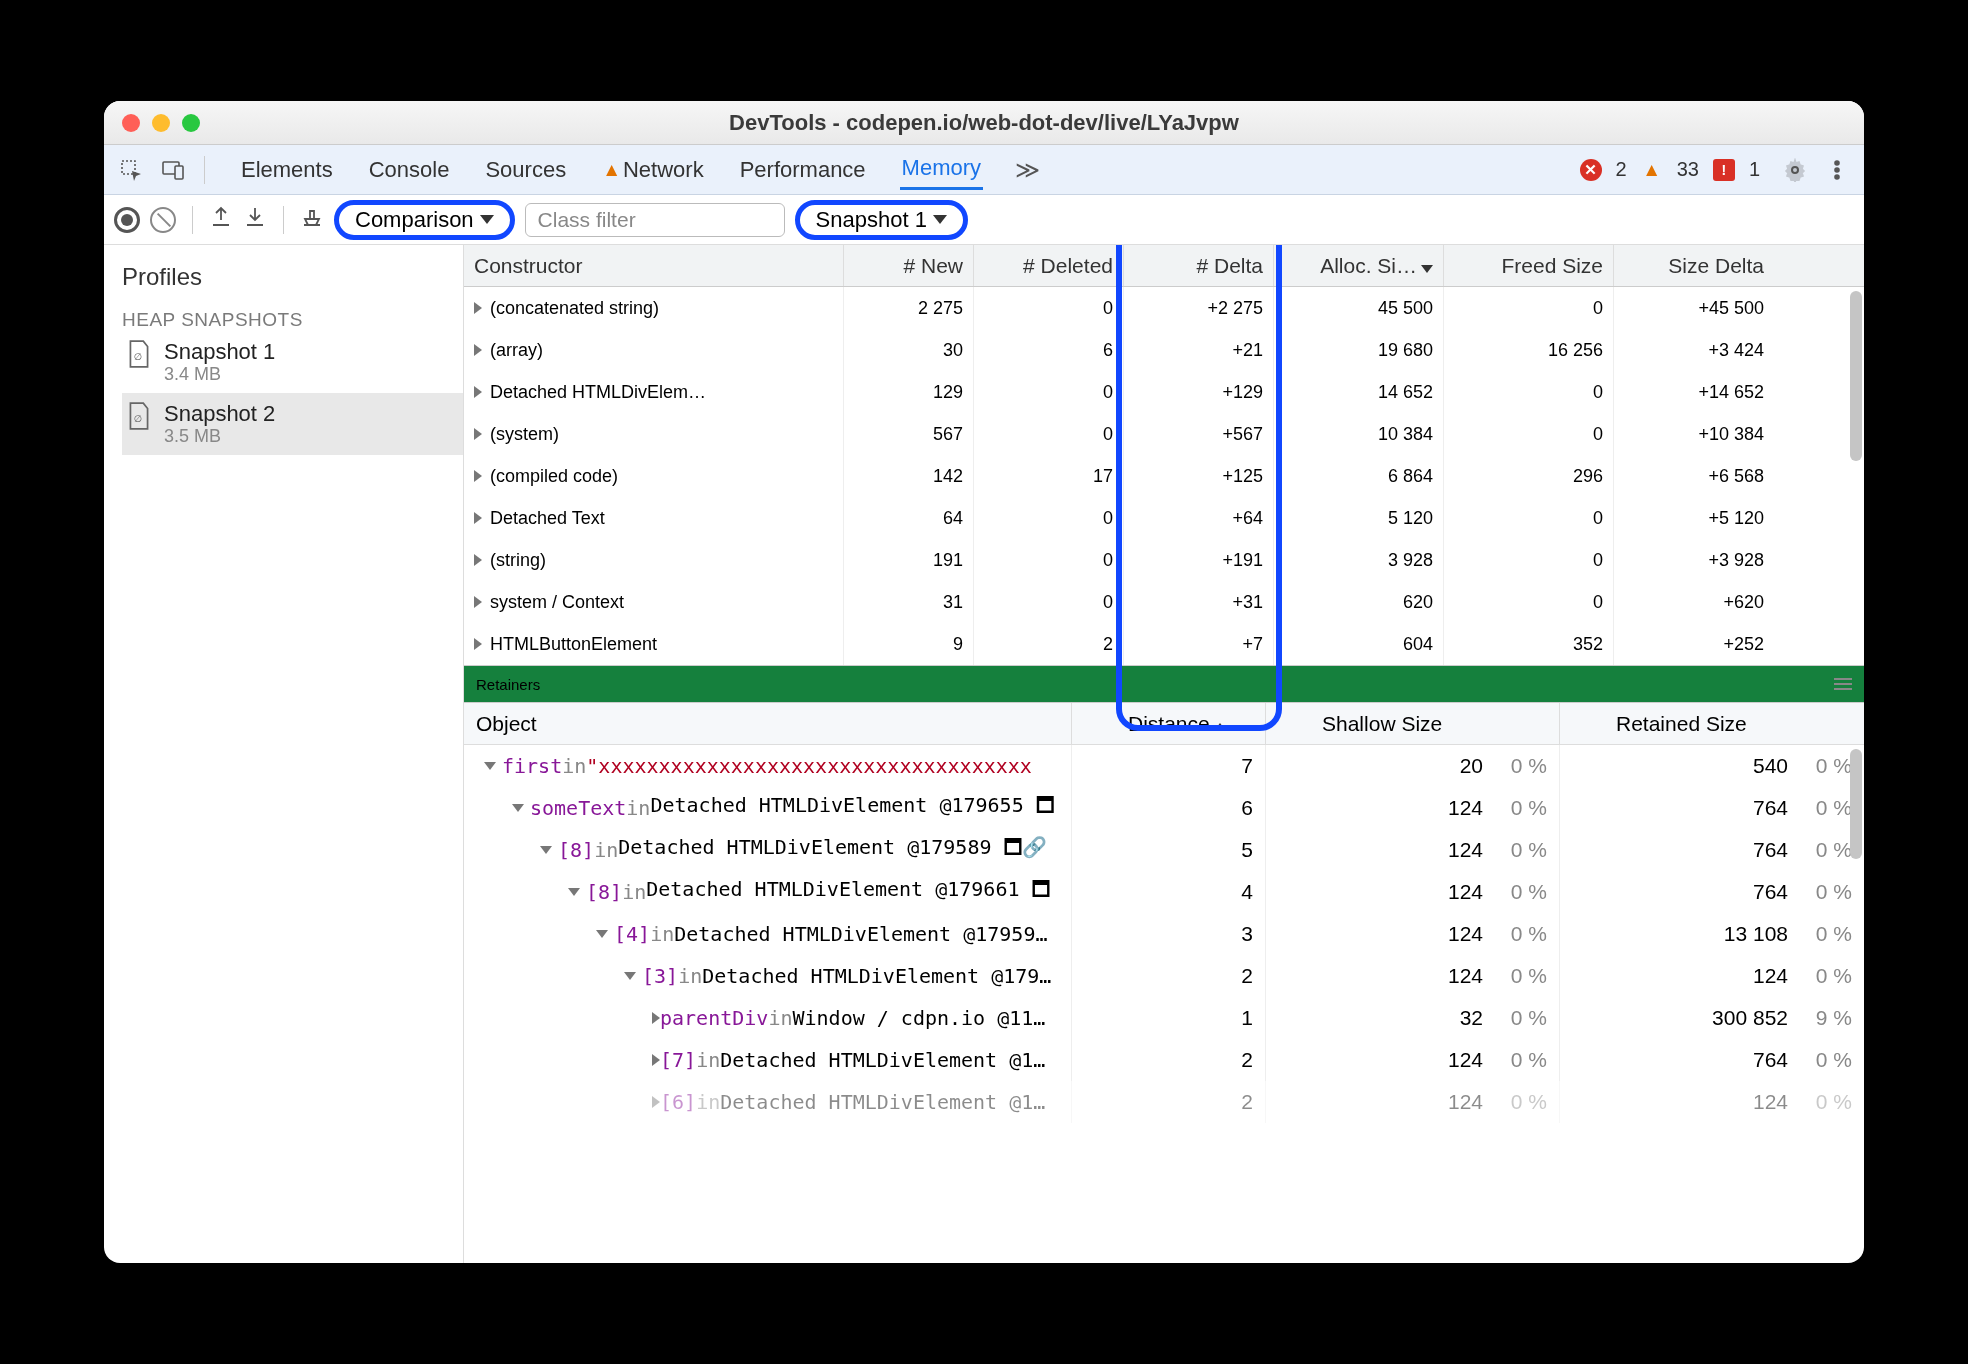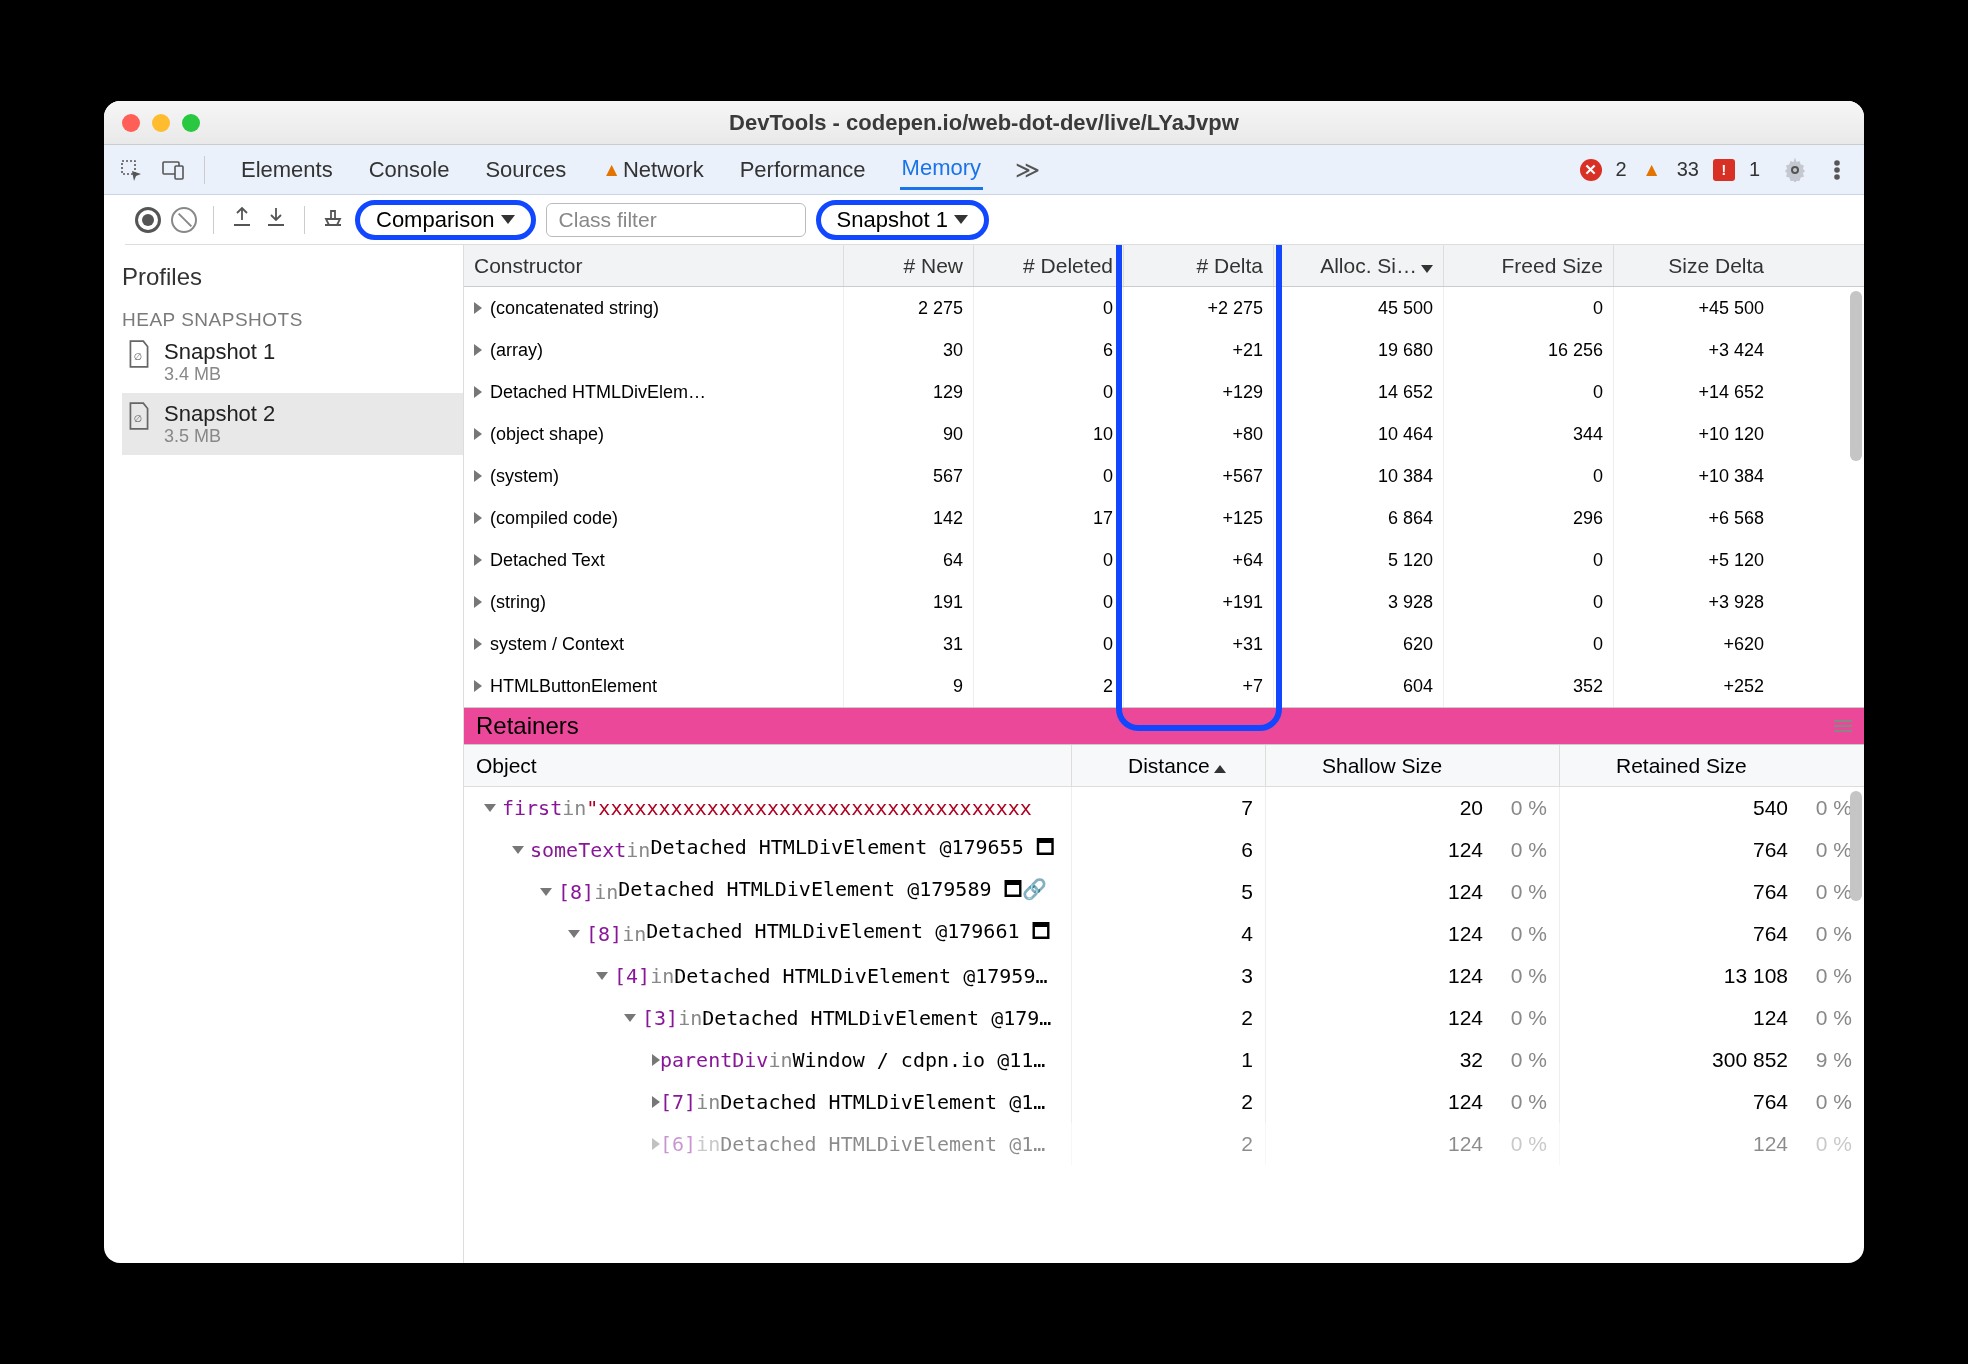--- a/index.html
+++ b/index.html
@@ -52,21 +52,21 @@
   .warn-ico { color:#e37400; font-size: 19px; margin-right:2px;}
   .chevr { color:#555; font-size: 24px; }
   .status { display:flex; gap: 14px; align-items:center; margin-right:10px; font-size:20px; color:#333;}
   .status .ico { display:inline-flex; width:22px; height:22px; align-items:center; justify-content:center; }
   .ico.err { background:#d93025; color:#fff; border-radius:50%; font-size:15px; font-weight:700;}
   .ico.warn { color:#e37400; font-size:19px;}
   .ico.msg { background:#d93025; color:#fff; border-radius:3px; font-size:14px; font-weight:700;}
   .gear svg, .kebab svg { width:24px; height:24px; fill:#555; }
   
   .toolbar2 {
-    height: 50px; display:flex; align-items:center; padding: 0 10px; gap: 10px; border-bottom:1px solid #ddd;margin-left:21px;
+    height: 50px; display:flex; align-items:center; padding: 0 10px; gap: 10px; border-bottom:1px solid #ddd;
   }
   .circlebtn { width:26px; height:26px; border-radius:50%; border:3px solid #555; }
   .circlebtn.fill::after { content:""; display:block; width:12px; height:12px; border-radius:50%; background:#555; margin:4px;}
   .banbtn { width:26px; height:26px; border-radius:50%; border:2px solid #888; position:relative;}
   .banbtn::after { content:""; position:absolute; left:3px; top:10px; width:18px; height:2px; background:#888; transform:rotate(45deg);}
   .vline { width:1px; height:28px; background:#ccc; margin:0 6px;}
   .iconbtn svg { width:24px; height:24px; stroke:#555; fill:none; stroke-width:1.8; }
   .hlpill { border:5px solid #1147ff; border-radius: 22px; padding: 2px 16px; display:flex; align-items:center; gap:6px; font-size:22px; background:#fff;}
   .caretd { width:0; height:0; border-left:7px solid transparent; border-right:7px solid transparent; border-top:9px solid #333;}
   .classfilter { border:1px solid #bbb; border-radius:6px; padding:4px 12px; width:260px; font-size:21px; color:#888; background:#fff;}
@@ -90,21 +90,21 @@
   .tblhdr .rt { justify-content:flex-end;}
   .tblrow { height:42px; font-size:18px; font-variant-numeric: tabular-nums;}
   .tblrow > div { padding:0 10px; border-right:1px solid #eee; height:100%; display:flex; align-items:center;}
   .tblrow > div:last-child { border-right:none;}
   .tblrow .rt { justify-content:flex-end;}
   .tblrow .ctor { gap:8px; }
   .tri { width:0; height:0; border-top:6px solid transparent; border-bottom:6px solid transparent; border-left:8px solid #777; flex-shrink:0;}
   .deltaHL { position:absolute; border:6px solid #1147ff; border-radius:22px; pointer-events:none; z-index:5;}
   .scrollbar-v { position:absolute; right:2px; width:12px; background:#c5c5c5; border-radius:6px;}
   
-  .retainers-hdr { background:#ec4899; border-top:1px solid #ccc; border-bottom:1px solid #ccc; height:38px; display:flex; align-items:center; padding:0 12px; font-size:24px; justify-content:space-between;}
+  .retainers-hdr { background:#15803d; border-top:1px solid #ccc; border-bottom:1px solid #ccc; height:38px; display:flex; align-items:center; padding:0 12px; font-size:15px; justify-content:space-between;}
   .hamb { display:flex; flex-direction:column; gap:3px;}
   .hamb span { width:18px; height:2px; background:#888;}
   .rethdr, .retrow { display:grid; grid-template-columns: 1fr 150px 250px 260px; font-size:21px; height:42px; align-items:center;gap:44px;}
   .rethdr { background:#f6f8fa; border-bottom:1px solid #ddd;}
   .rethdr > div { padding:0 12px; border-right:1px solid #ddd; height:100%; display:flex; align-items:center;}
   .rethdr > div:last-child{border-right:none;}
   .retrow > div { padding:0 12px; border-right:1px solid #eee; height:100%; display:flex; align-items:center; white-space:nowrap; overflow:hidden;}
   .retrow > div:last-child{border-right:none;}
   .retrow .rt { justify-content:flex-end; gap:14px;}
   .trid { width:0; height:0; border-left:6px solid transparent; border-right:6px solid transparent; border-top:8px solid #777; flex-shrink:0; margin-right:6px;}
@@ -285,32 +285,20 @@
     <div class="rt">129</div>
     <div class="rt">0</div>
     <div class="rt">+129</div>
     <div class="rt">14 652</div>
     <div class="rt">0</div>
     <div class="rt">+14 652</div>
           </div>
           <div class="tblrow">
     <div class="ctor">
               <span class="tri"></span>
-              <span>(object shape)</span>
-            </div>
-    <div class="rt">90</div>
-    <div class="rt">10</div>
-    <div class="rt">+80</div>
-    <div class="rt">10 464</div>
-    <div class="rt">344</div>
-    <div class="rt">+10 120</div>
-          </div>
-          <div class="tblrow">
-    <div class="ctor">
-              <span class="tri"></span>
               <span>(system)</span>
             </div>
     <div class="rt">567</div>
     <div class="rt">0</div>
     <div class="rt">+567</div>
     <div class="rt">10 384</div>
     <div class="rt">0</div>
     <div class="rt">+10 384</div>
           </div>
           <div class="tblrow">

